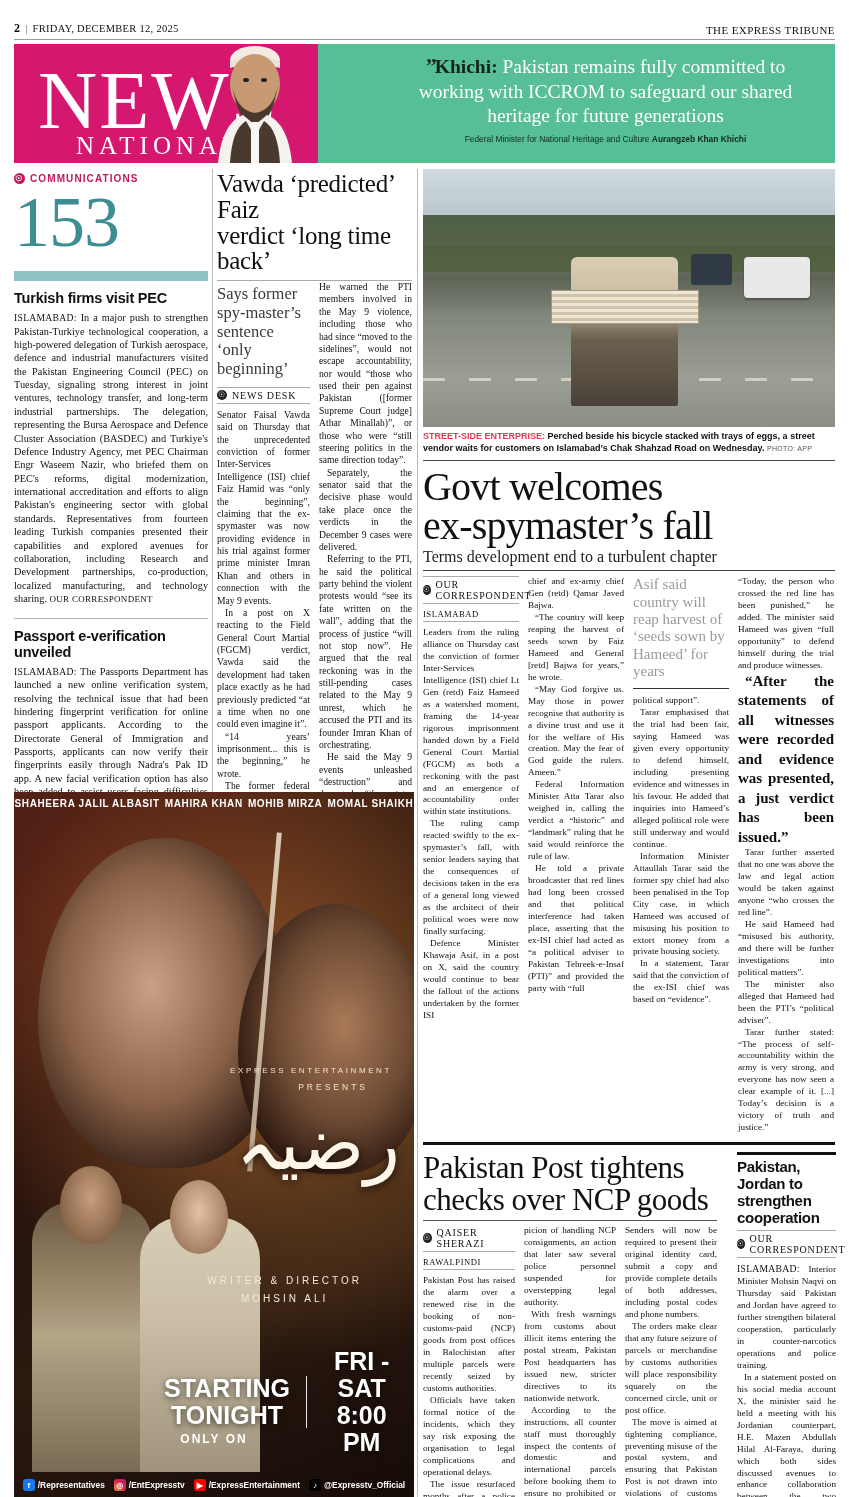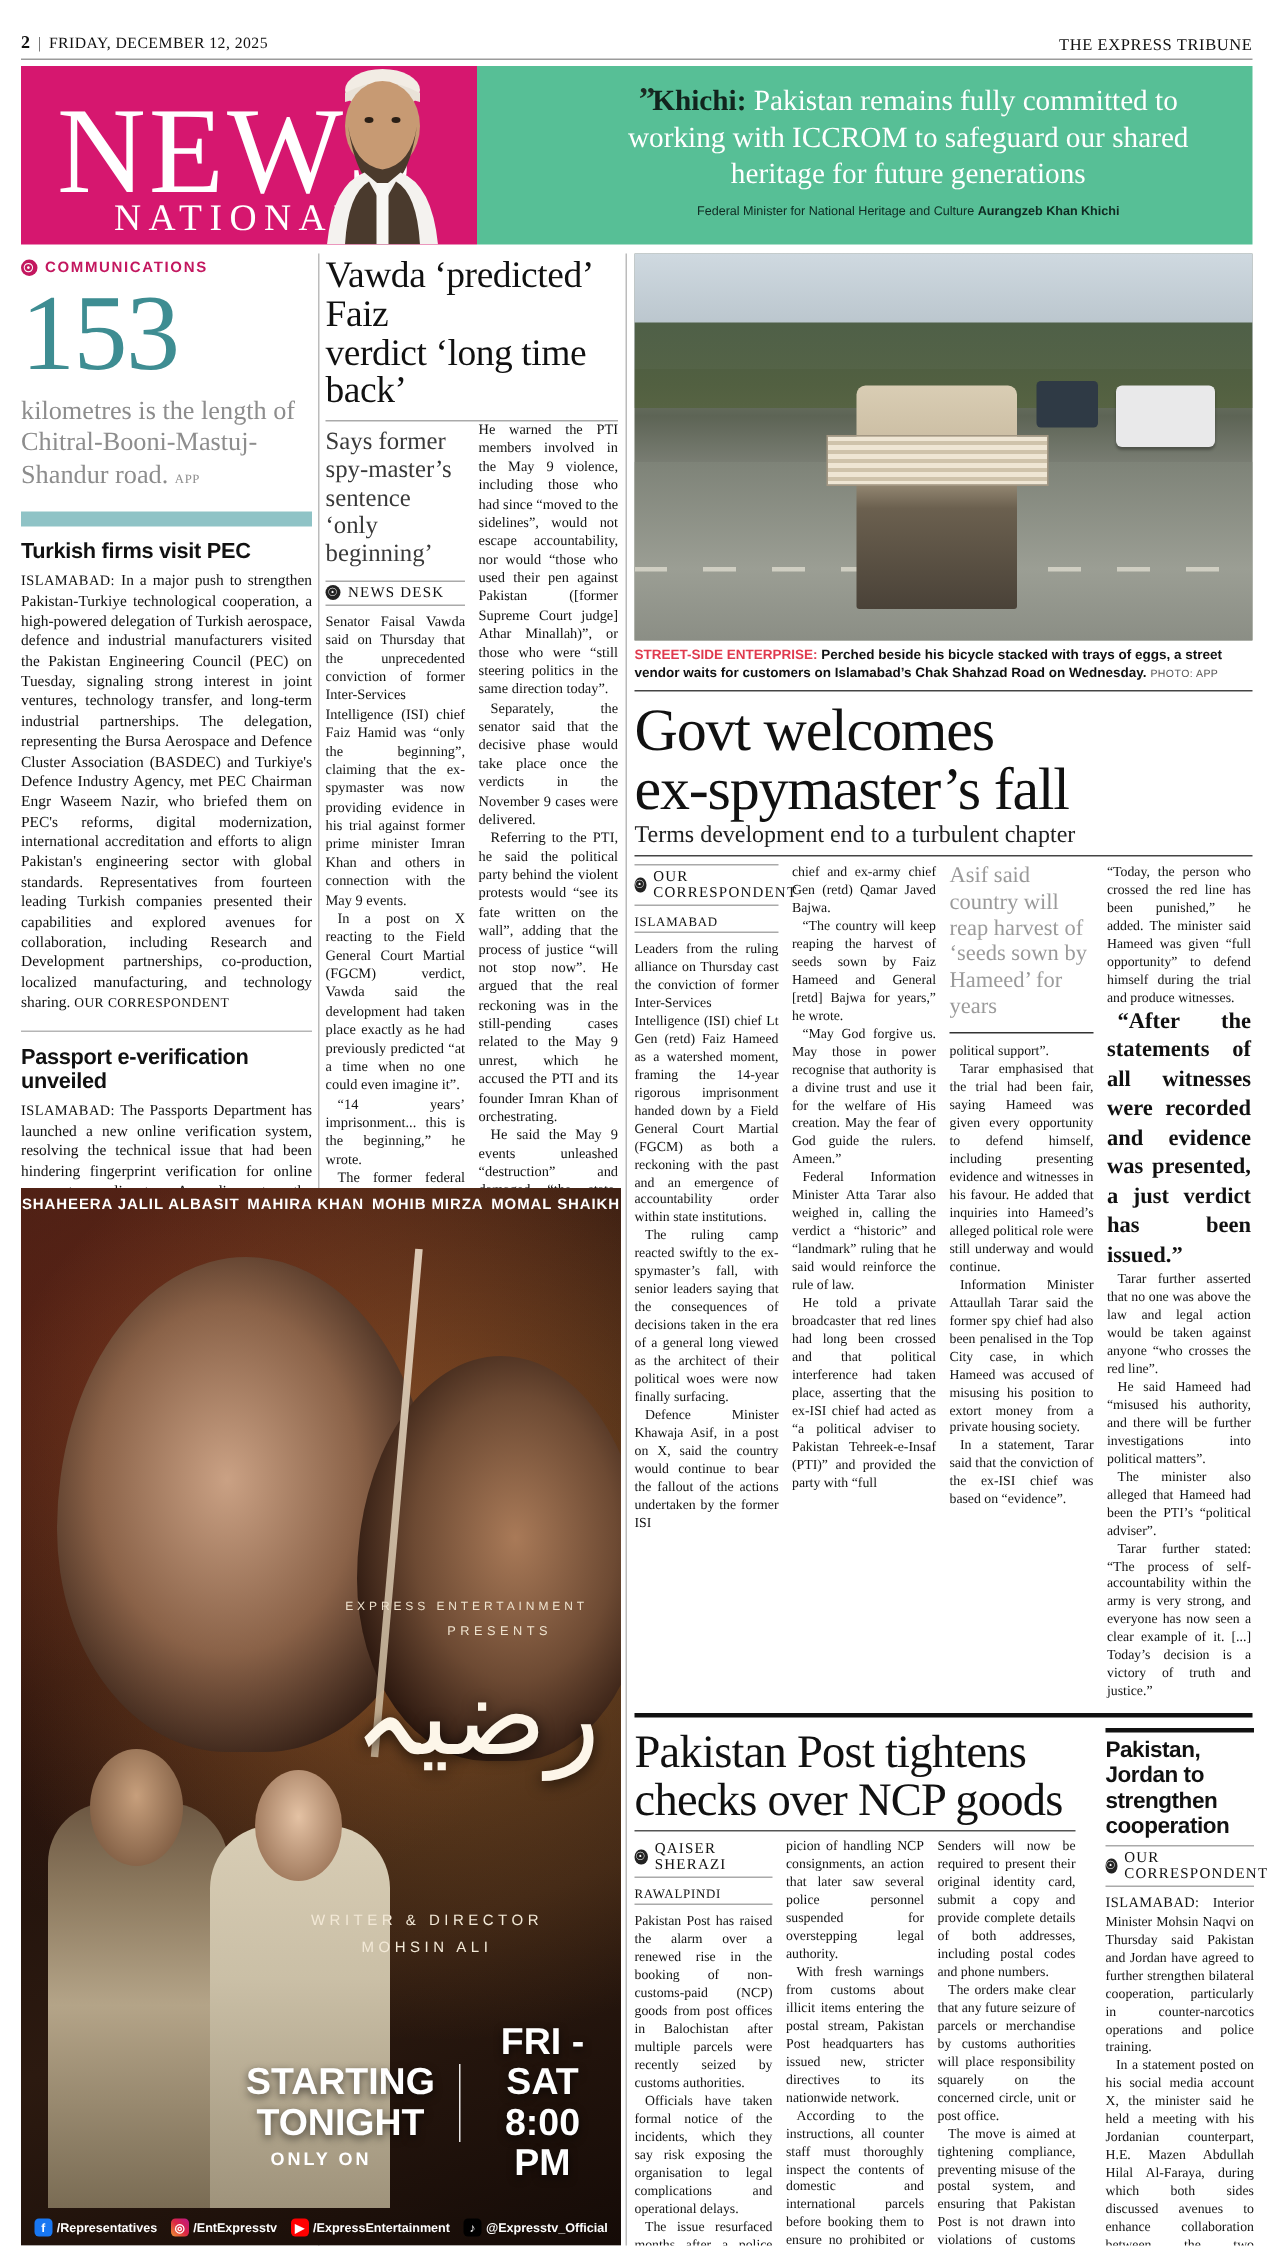--- a/index.html
+++ b/index.html
@@ -356,23 +356,20 @@
 
   <div class="grid">
 
     <div class="col-left">
 
       <div class="kicker">
         <span class="glyph">☉</span>
         <span>COMMUNICATIONS</span>
       </div>
       <div class="bignum">153</div>
-      <div class="bignum-text">
-        <span>kilometres is the length of Chitral-Booni-Mastuj-Shandur road. </span><span class="src">APP</span>
-      </div>
       <div class="tealbar"></div>
 
       <h3 class="sub-head">Turkish firms visit PEC</h3>
       <p class="body">
         <span class="dateline">ISLAMABAD:</span><span> In a major push to strengthen Pakistan-Turkiye technological cooperation, a high-powered delegation of Turkish aerospace, defence and industrial manufacturers visited the Pakistan Engineering Council (PEC) on Tuesday, signaling strong interest in joint ventures, technology transfer, and long-term industrial partnerships. The delegation, representing the Bursa Aerospace and Defence Cluster Association (BASDEC) and Turkiye's Defence Industry Agency, met PEC Chairman Engr Waseem Nazir, who briefed them on PEC's reforms, digital modernization, international accreditation and efforts to align Pakistan's engineering sector with global standards. Representatives from fourteen leading Turkish companies presented their capabilities and explored avenues for collaboration, including Research and Development partnerships, co-production, localized manufacturing, and technology sharing. </span><span class="credit">OUR CORRESPONDENT</span>
       </p>
 
       <div class="hr-thin"></div>
 
       <h3 class="sub-head">Passport e-verification unveiled</h3>
@@ -398,21 +395,21 @@
           </div>
           <p style="font-size:9.6px;line-height:1.29;text-align:justify;hyphens:auto;">Senator Faisal Vawda said on Thursday that the unprecedented conviction of former Inter-Services Intelligence (ISI) chief Faiz Hamid was “only the beginning”, claiming that the ex-spymaster was now providing evidence in his trial against former prime minister Imran Khan and others in connection with the May 9 events.</p>
           <p style="font-size:9.6px;line-height:1.29;text-align:justify;text-indent:8px;hyphens:auto;">In a post on X reacting to the Field General Court Martial (FGCM) verdict, Vawda said the development had taken place exactly as he had previously predicted “at a time when no one could even imagine it”.</p>
           <p style="font-size:9.6px;line-height:1.29;text-align:justify;text-indent:8px;hyphens:auto;">“14 years’ imprisonment... this is the beginning,” he wrote.</p>
           <p style="font-size:9.6px;line-height:1.29;text-align:justify;text-indent:8px;hyphens:auto;">The former federal minister stressed that Hamid’s conviction pertained to “only one case (four charges)” and that trials in other cases, including those linked to May 9, were still ongoing.</p>
           <p style="font-size:9.6px;line-height:1.29;text-align:justify;text-indent:8px;hyphens:auto;">He asserted that the testimony Hamid was allegedly giving “against Khan sahab/jadoogar and others” would not reduce the former spy chief’s sentence.</p>
           <p style="font-size:9.6px;line-height:1.29;text-align:justify;text-indent:8px;hyphens:auto;">Vawda also revisited his long-standing claim that he had been expelled from the PTI “one year before May 9” because he had been warning party leadership not to pursue that course of action. “I said at the time that once they take the path of May 9, there would be no return,” he added.</p>
         </div>
         <div style="width:93px;">
           <p style="font-size:9.6px;line-height:1.29;text-align:justify;hyphens:auto;">He warned the PTI members involved in the May 9 violence, including those who had since “moved to the sidelines”, would not escape accountability, nor would “those who used their pen against Pakistan ([former Supreme Court judge] Athar Minallah)”, or those who were “still steering politics in the same direction today”.</p>
-          <p style="font-size:9.6px;line-height:1.29;text-align:justify;text-indent:8px;hyphens:auto;">Separately, the senator said that the decisive phase would take place once the verdicts in the November 9 cases were delivered.</p>
+          <p style="font-size:9.6px;line-height:1.29;text-align:justify;text-indent:8px;hyphens:auto;">Separately, the senator said that the decisive phase would take place once the verdicts in the December 9 cases were delivered.</p>
           <p style="font-size:9.6px;line-height:1.29;text-align:justify;text-indent:8px;hyphens:auto;">Referring to the PTI, he said the political party behind the violent protests would “see its fate written on the wall”, adding that the process of justice “will not stop now”. He argued that the real reckoning was in the still-pending cases related to the May 9 unrest, which he accused the PTI and its founder Imran Khan of orchestrating.</p>
           <p style="font-size:9.6px;line-height:1.29;text-align:justify;text-indent:8px;hyphens:auto;">He said the May 9 events unleashed “destruction” and damaged “the state, politics, the judiciary, democracy,” alongside an alleged attempt to seize control of the media. With this latest conviction, “the foundation has been set that nothing is bigger than Pakistan; the principle of accountability and reward has now been established”.</p>
           <p style="font-size:9.6px;line-height:1.29;text-align:justify;text-indent:8px;hyphens:auto;">The former PTI leader alleged that the party responsible engaged in “drama”, while its founder oversaw a ferocity that led to people being harmed and national institutions, martyrs’ memorials and state symbols being attacked. He claimed he had repeatedly warned his former colleagues that such actions had “no path of return”, only to be expelled from the party for doing so.</p>
         </div>
       </div>
     </div>
 
     <div class="vrule" style="margin:0 5px;"></div>
 
     <div class="col-right" style="margin-left:0;width:412px;">

